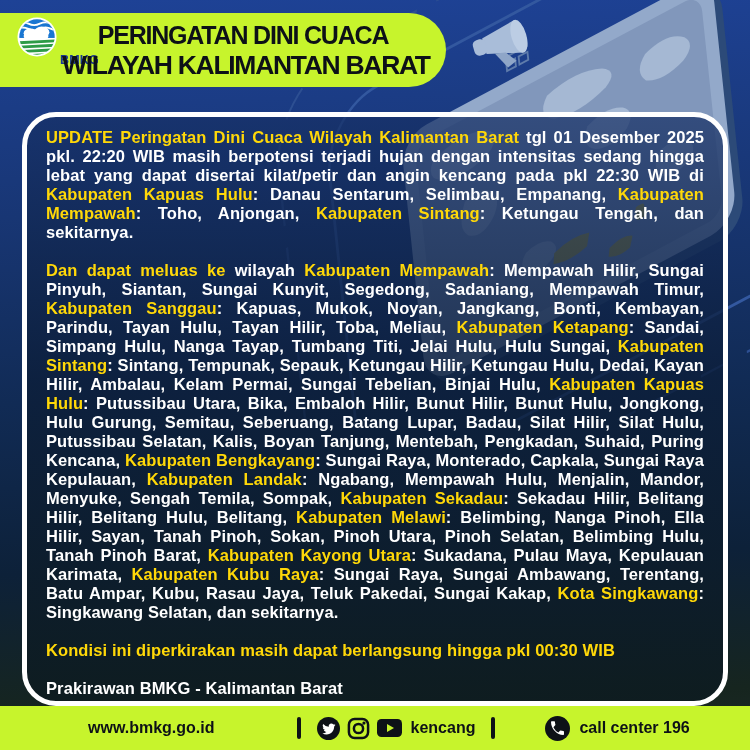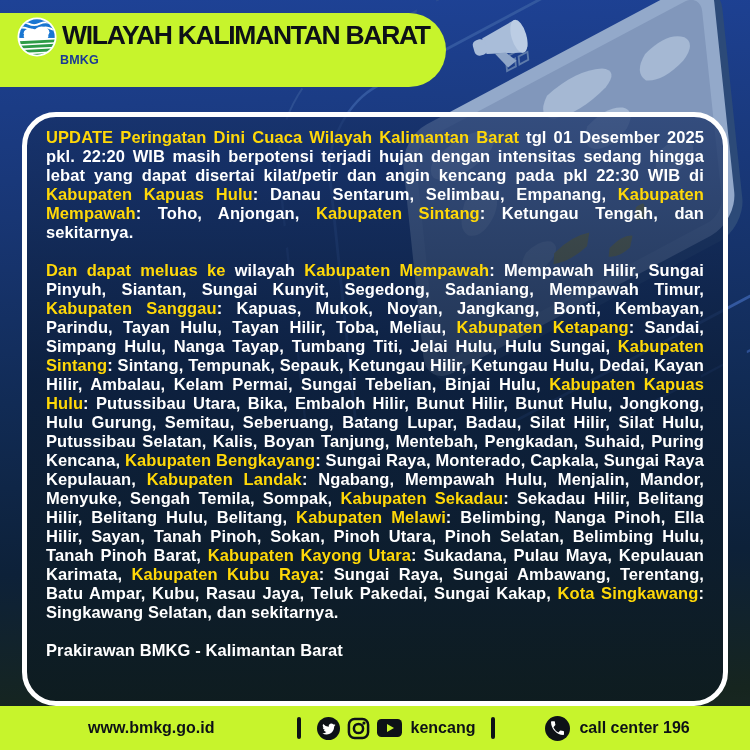--- a/index.html
+++ b/index.html
@@ -135,28 +135,30 @@
             <rect x="0" y="24.5" width="42" height="3"></rect>
             <rect x="0" y="29.2" width="42" height="3"></rect>
             <rect x="0" y="33.9" width="42" height="3"></rect>
             <rect x="0" y="38.6" width="42" height="3"></rect>
           </g>
         </g>
       </svg>
       <span class="logo-text">BMKG</span>
     </div>
     <div class="titles">
+      <div class="title1">PERINGATAN DINI CUACA</div>
       <div class="title2">WILAYAH KALIMANTAN BARAT</div>
     </div>
   </header>
 
   <main class="panel">
     <div class="warning-text" id="warning-paragraphs">
         <p><span class="hl">UPDATE Peringatan Dini Cuaca Wilayah Kalimantan Barat</span><span> tgl 01 Desember 2025 pkl. 22:20 WIB masih berpotensi terjadi hujan dengan intensitas sedang hingga lebat yang dapat disertai kilat/petir dan angin kencang pada pkl 22:30 WIB di </span><span class="hl">Kabupaten Kapuas Hulu</span><span>: Danau Sentarum, Selimbau, Empanang, </span><span class="hl">Kabupaten Mempawah</span><span>: Toho, Anjongan, </span><span class="hl">Kabupaten Sintang</span><span>: Ketungau Tengah, dan sekitarnya.</span></p>
         <p><span class="hl">Dan dapat meluas ke</span><span> wilayah </span><span class="hl">Kabupaten Mempawah</span><span>: Mempawah Hilir, Sungai Pinyuh, Siantan, Sungai Kunyit, Segedong, Sadaniang, Mempawah Timur, </span><span class="hl">Kabupaten Sanggau</span><span>: Kapuas, Mukok, Noyan, Jangkang, Bonti, Kembayan, Parindu, Tayan Hulu, Tayan Hilir, Toba, Meliau, </span><span class="hl">Kabupaten Ketapang</span><span>: Sandai, Simpang Hulu, Nanga Tayap, Tumbang Titi, Jelai Hulu, Hulu Sungai, </span><span class="hl">Kabupaten Sintang</span><span>: Sintang, Tempunak, Sepauk, Ketungau Hilir, Ketungau Hulu, Dedai, Kayan Hilir, Ambalau, Kelam Permai, Sungai Tebelian, Binjai Hulu, </span><span class="hl">Kabupaten Kapuas Hulu</span><span>: Putussibau Utara, Bika, Embaloh Hilir, Bunut Hilir, Bunut Hulu, Jongkong, Hulu Gurung, Semitau, Seberuang, Batang Lupar, Badau, Silat Hilir, Silat Hulu, Putussibau Selatan, Kalis, Boyan Tanjung, Mentebah, Pengkadan, Suhaid, Puring Kencana, </span><span class="hl">Kabupaten Bengkayang</span><span>: Sungai Raya, Monterado, Capkala, Sungai Raya Kepulauan, </span><span class="hl">Kabupaten Landak</span><span>: Ngabang, Mempawah Hulu, Menjalin, Mandor, Menyuke, Sengah Temila, Sompak, </span><span class="hl">Kabupaten Sekadau</span><span>: Sekadau Hilir, Belitang Hilir, Belitang Hulu, Belitang, </span><span class="hl">Kabupaten Melawi</span><span>: Belimbing, Nanga Pinoh, Ella Hilir, Sayan, Tanah Pinoh, Sokan, Pinoh Utara, Pinoh Selatan, Belimbing Hulu, Tanah Pinoh Barat, </span><span class="hl">Kabupaten Kayong Utara</span><span>: Sukadana, Pulau Maya, Kepulauan Karimata, </span><span class="hl">Kabupaten Kubu Raya</span><span>: Sungai Raya, Sungai Ambawang, Terentang, Batu Ampar, Kubu, Rasau Jaya, Teluk Pakedai, Sungai Kakap, </span><span class="hl">Kota Singkawang</span><span>: Singkawang Selatan, dan sekitarnya.</span></p>
+        <p><span class="hl">Kondisi ini diperkirakan masih dapat berlangsung hingga pkl 00:30 WIB</span></p>
         <p><span>Prakirawan BMKG - Kalimantan Barat</span></p>
       </div>
   </main>
 
   <footer class="footer">
     <span class="f-web">www.bmkg.go.id</span>
     <span class="f-sep sep1"></span>
     <span class="icons">
       <svg width="23" height="23" viewBox="0 0 24 24">
         <circle cx="12" cy="12" r="12" fill="#0d1117"></circle>

